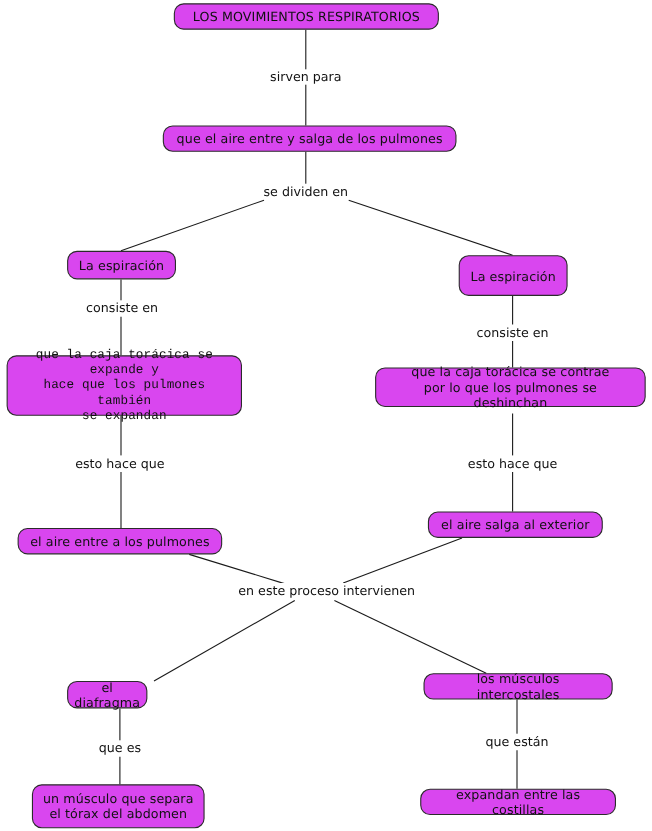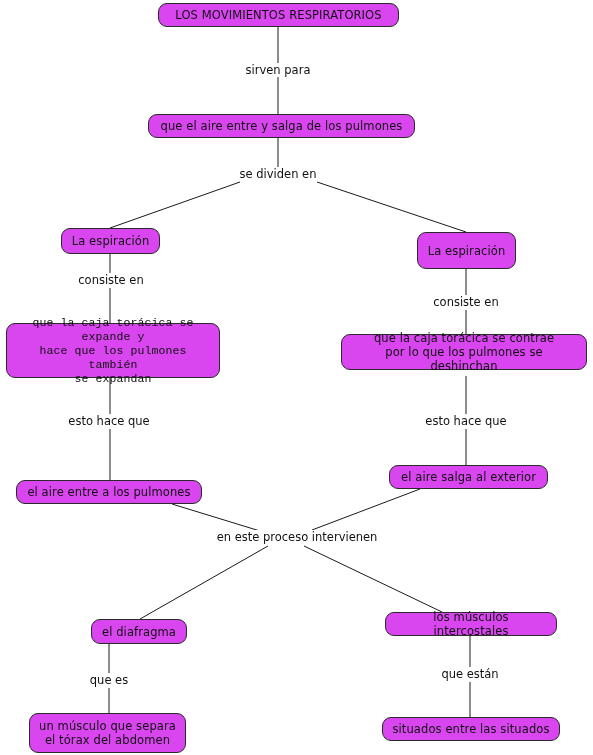--- a/index.html
+++ b/index.html
@@ -105,19 +105,19 @@
       <div class="node" style="left: 148px; top: 114px; width: 267px; height: 24px;">que el aire entre y salga de los pulmones</div>
       <div class="node" style="left: 61px; top: 228px; width: 99px; height: 26px;">La espiración</div>
       <div class="node" style="left: 417px; top: 232px; width: 99px; height: 37px;">La espiración</div>
       <div class="node" style="left: 6px; top: 323px; width: 214px; height: 55px; font-family: Liberation Mono, monospace;">que la caja torácica se expande y
 hace que los pulmones también
 se expandan</div>
       <div class="node" style="left: 341px; top: 334px; width: 246px; height: 36px;">que la caja torácica se contrae
 por lo que los pulmones se deshinchan</div>
       <div class="node" style="left: 16px; top: 480px; width: 186px; height: 24px;">el aire entre a los pulmones</div>
       <div class="node" style="left: 389px; top: 465px; width: 159px; height: 24px;">el aire salga al exterior</div>
-      <div class="node" style="left: 61px; top: 619px; width: 96px; height: 25px; margin-left: 30px;">el diafragma</div>
+      <div class="node" style="left: 61px; top: 619px; width: 73px; height: 25px;">el diafragma</div>
       <div class="node" style="left: 385px; top: 612px; width: 172px; height: 24px;">los músculos intercostales</div>
       <div class="node" style="left: 29px; top: 713px; width: 157px; height: 40px;">un músculo que separa
 el tórax del abdomen</div>
-      <div class="node" style="left: 382px; top: 717px; width: 178px; height: 24px;">situados entre las situados</div>
+      <div class="node" style="left: 382px; top: 717px; width: 178px; height: 24px;">expandan entre las costillas</div>
     </div>
 </div>
 
 </body></html>

